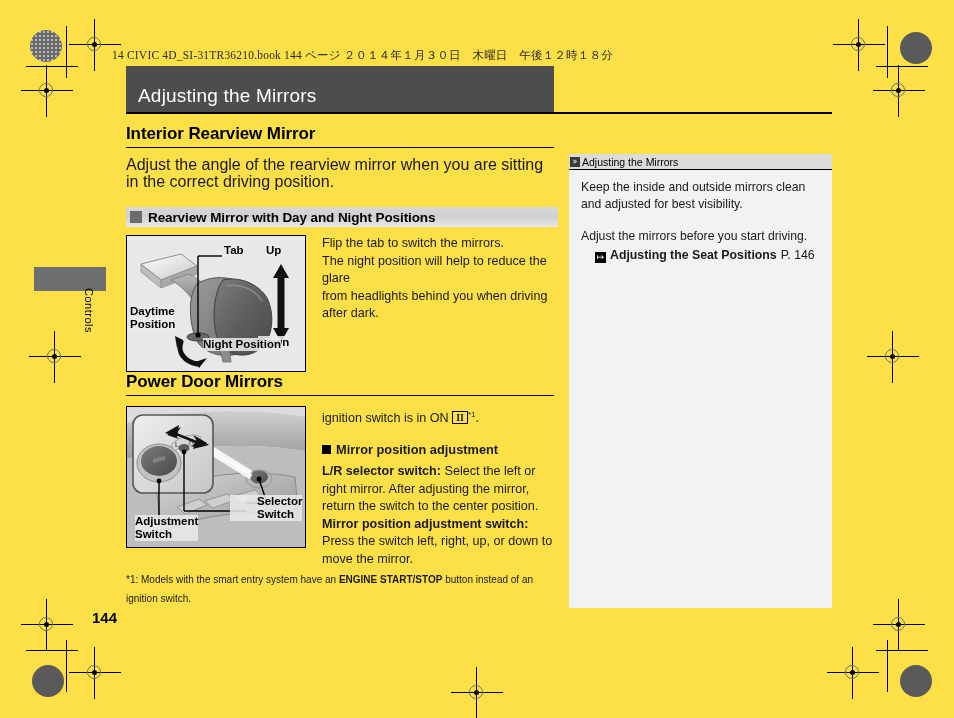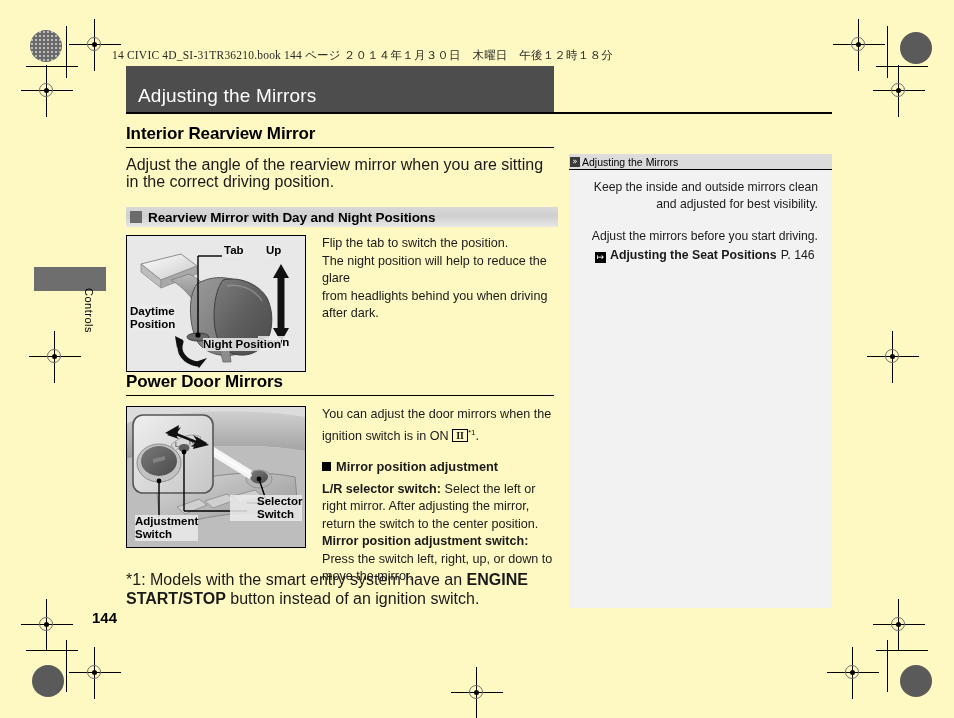--- a/index.html
+++ b/index.html
@@ -10,21 +10,21 @@
   }
   body {
     font-family: "Liberation Sans", sans-serif;
     color: #000;
   }
   #page {
     position: relative;
     width: 954px;
     height: 718px;
     overflow: hidden;
-    background: #fef9c3;
+    background: #fde047;
     text-decoration: underline;
   }
 
   
   .reg-target {
     position: absolute;
     width: 26px; height: 26px;
   }
   .reg-target .ring {
     position: absolute;
@@ -231,21 +231,21 @@
     vertical-align: 1px;
     font-family: "Liberation Serif", serif;
   }
   sup.star { font-size: 8px; vertical-align: super; }
 
   .footnote {
     position: absolute;
     left: 126px;
     top: 570px;
     width: 432px;
-    font-size: 16px;
+    font-size: 10px;
     line-height: 19px;
     color: #1a1a1a;
   }
 
   
   .sidebar {
     position: absolute;
     left: 569px;
     top: 154px;
     width: 263px;
@@ -275,21 +275,21 @@
   .sidebar-head .sb-title {
     font-size: 10.5px;
     color: #000;
   }
   .sidebar-body {
     padding: 9px 14px 0 12px;
     font-size: 12.2px;
     line-height: 16.5px;
     color: #1a1a1a;
   }
-  .sidebar-body p { margin: 0; text-align: right; }
+  .sidebar-body p { margin: 0; }
   .sidebar-body p + p { margin-top: 16px; }
   .xref {
     margin-top: 2px;
     margin-left: 14px;
     display: flex;
     align-items: baseline;
     font-size: 12.3px;
   }
   .xref .arrow-box {
     width: 11px; height: 11px;
@@ -482,21 +482,21 @@
 
         <div class="ill-label" style="left:97px;top:8px;text-align:right;">Tab</div>
         <div class="ill-label" style="left:139px;top:8px;">Up</div>
         <div class="ill-label" style="left:131px;top:100px;">Down</div>
         <div class="ill-label" style="left:3px;top:69px;">Daytime
 Position</div>
         <div class="ill-label" style="left:76px;top:102px;">Night Position</div>
       </div>
 
       <div class="fig-caption-col">
-        <div>Flip the tab to switch the position.</div>
+        <div>Flip the tab to switch the mirrors.</div>
         <div>The night position will help to reduce the glare</div>
         <div>from headlights behind you when driving</div>
         <div>after dark.</div>
       </div>
     </div>
 
     <h2 class="sec-title" style="">Power Door Mirrors</h2>
     <div class="sec-rule"></div>
 
     <div class="fig-row" style="margin-top:10px;">
@@ -564,21 +564,20 @@
           <circle cx="132" cy="72" r="2.4" fill="#000"></circle>
         </svg>
 
         <div class="ill-label" style="left:8px;top:108px;">Adjustment
 Switch</div>
         <div class="ill-label" style="left:103px;top:88px;padding-left:27px;">Selector
 Switch</div>
       </div>
 
       <div class="fig-caption-col">
-        <div>You can adjust the door mirrors when the</div>
         <div>
           <span>ignition switch is in ON </span><span class="onbox">II</span><sup class="star">*1</sup><span>.</span>
         </div>
 
         <div class="inline-head">
           <span class="sq"></span>
           <span>Mirror position adjustment</span>
         </div>
 
         <div style="margin-top:5px;">

